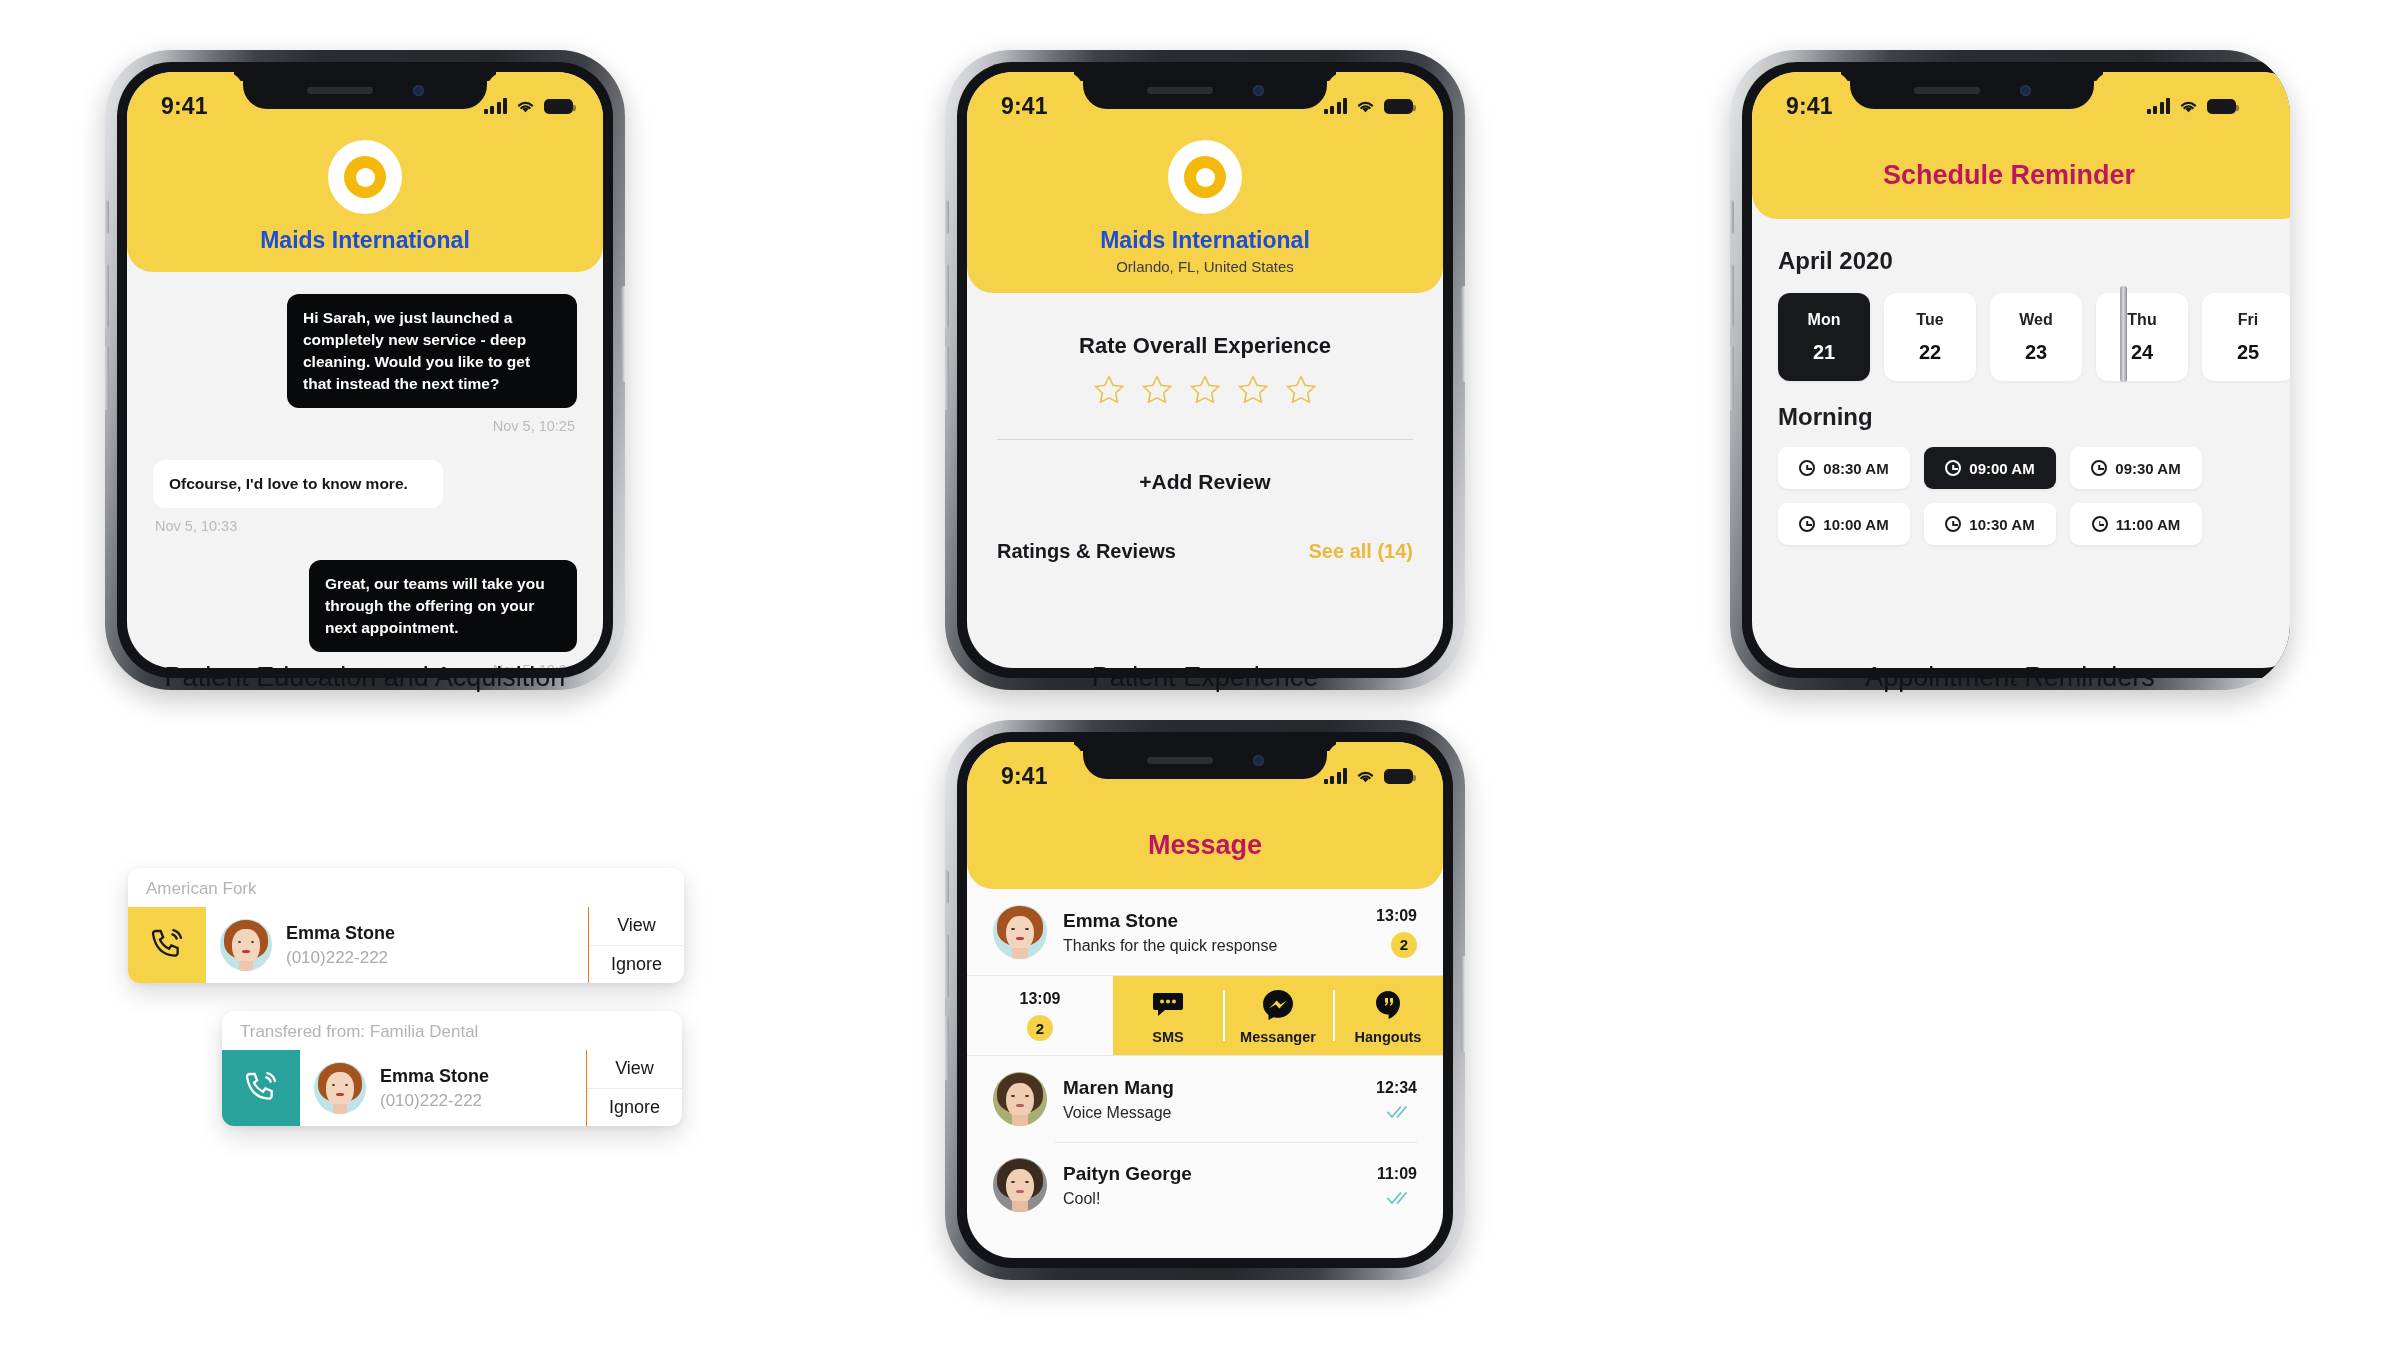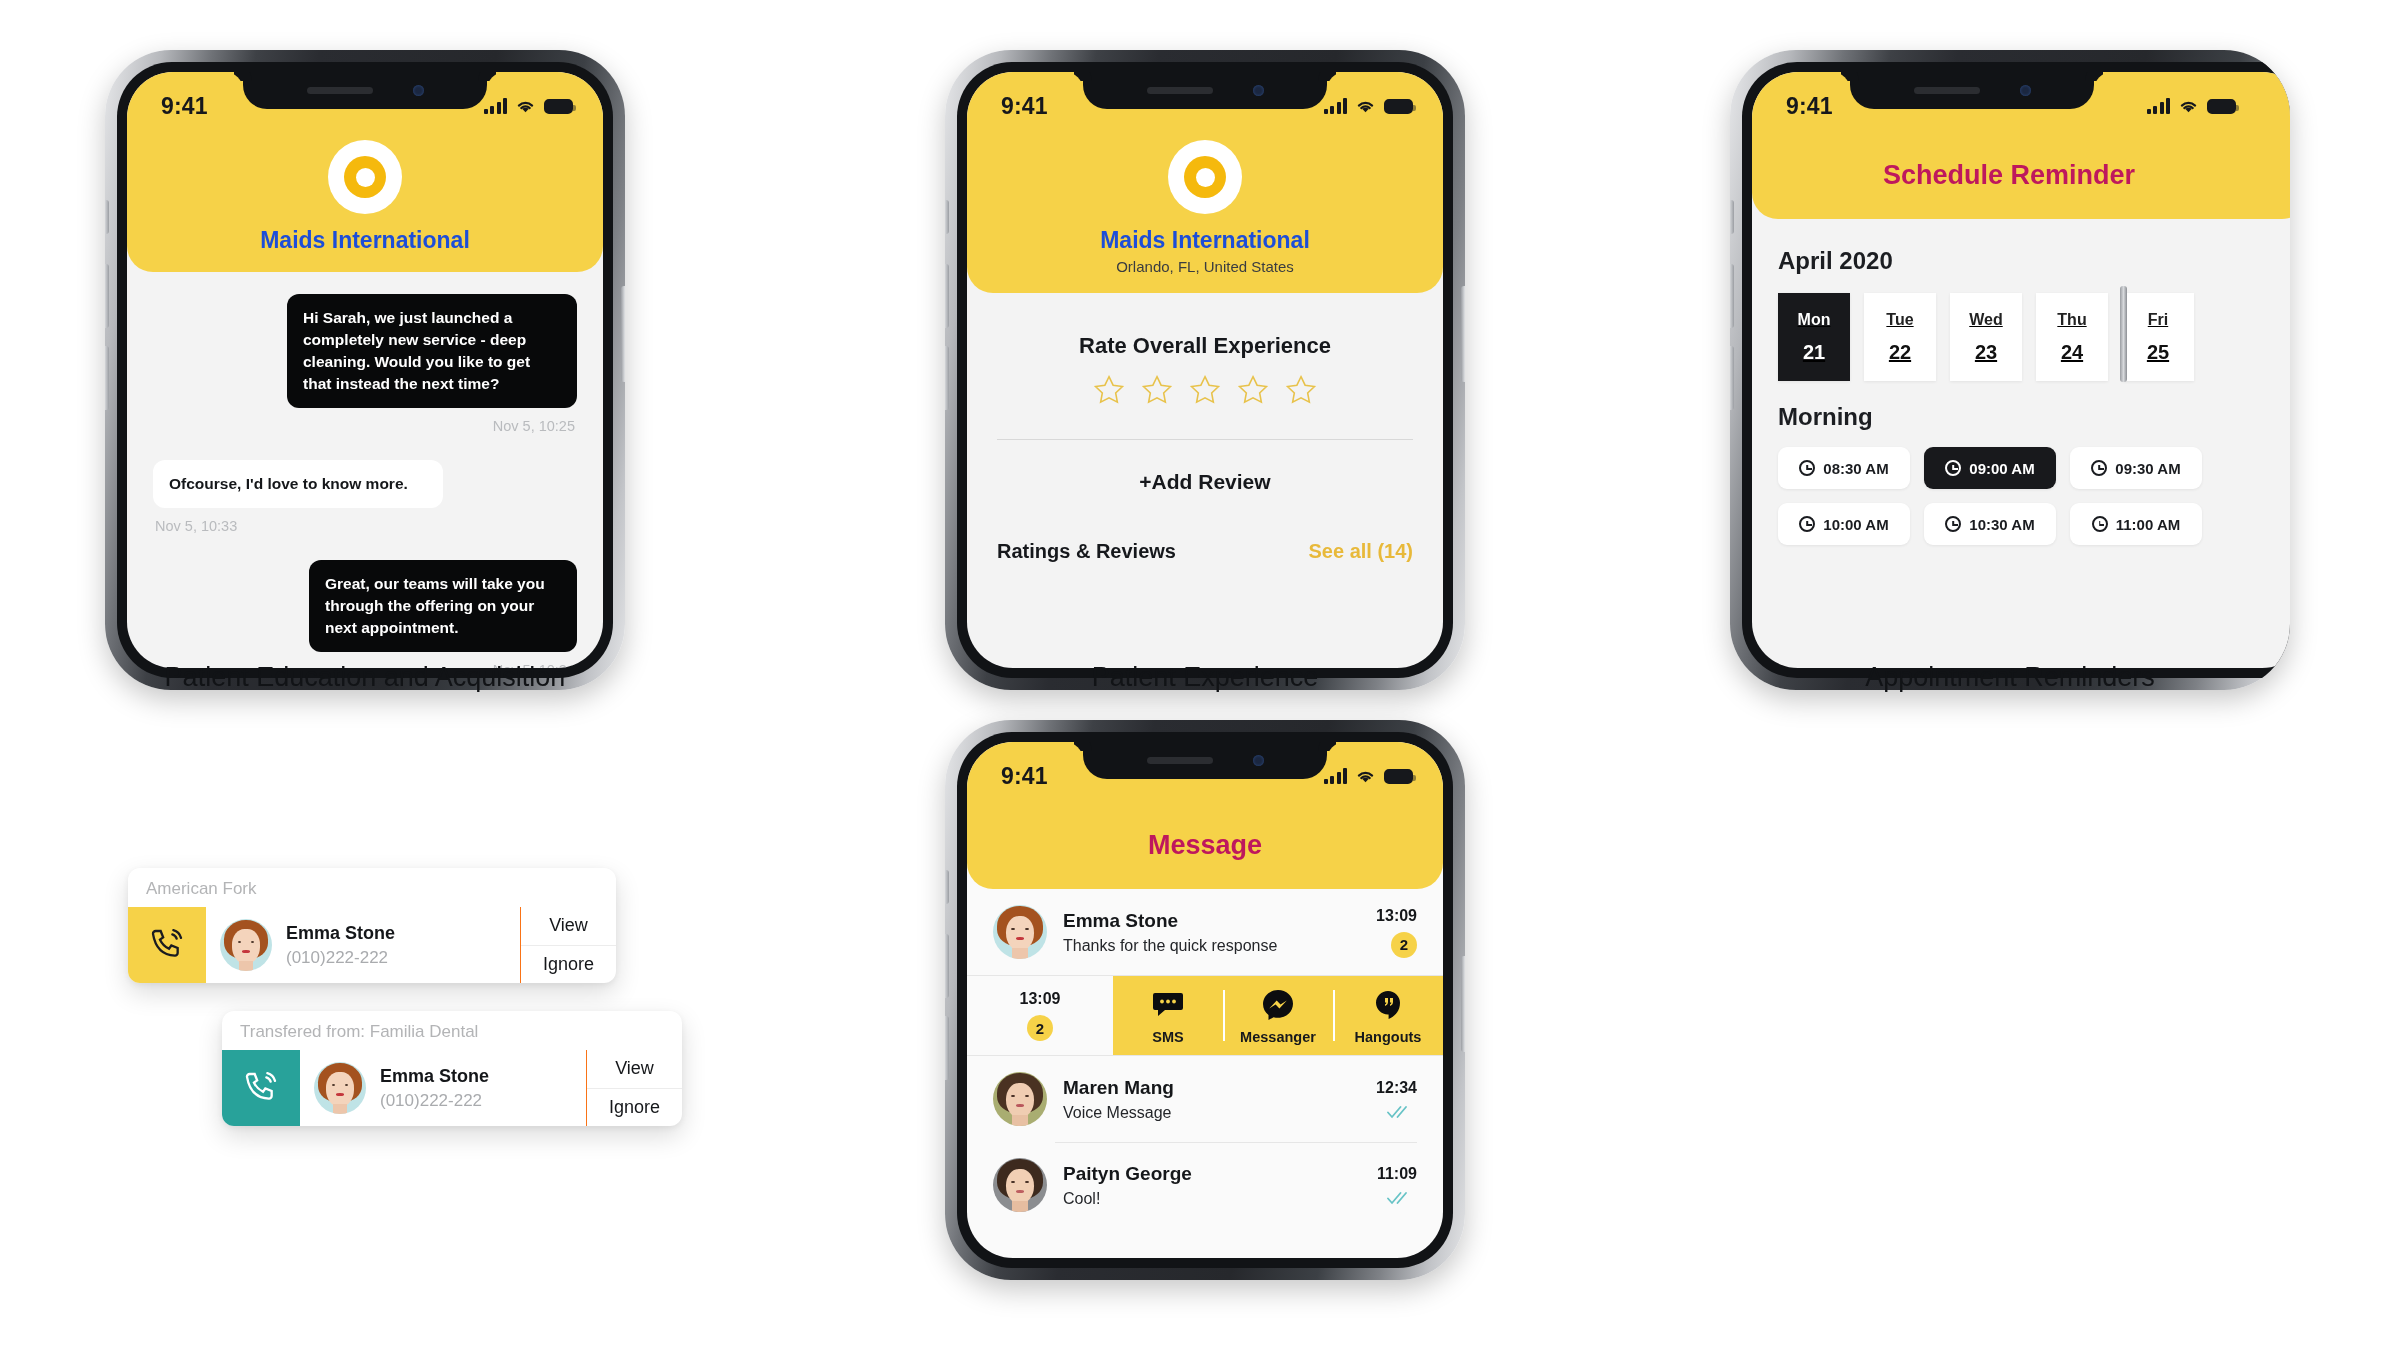--- a/index.html
+++ b/index.html
@@ -105,23 +105,23 @@
   .stars { display:flex; justify-content:center; gap: 14px; margin-top: 14px; }
   .divider { height:1px; background:#d8d8d8; margin: 32px 30px 0; }
   .addrev { text-align:center; font-size: 21px; font-weight: 700; color:#16181c; margin-top: 30px; }
   .rr-row { display:flex; align-items:center; justify-content:space-between; padding: 46px 30px 0; }
   .rr-left { font-size: 20px; font-weight: 700; color:#16181c; }
   .rr-right { font-size: 20px; font-weight: 600; color:#e8b93a; }
 
   
   .sec-title { font-size: 24px; font-weight: 700; color:#1c1e22; padding: 28px 0 0 26px; }
   .days { display:flex; gap: 14px; padding: 18px 0 0 26px; }
-  .day { width: 72px; height: 88px; background:#fff; border-radius: 0;
+  .day { width: 92px; height: 88px; background:#fff; border-radius: 12px;
          display:flex; flex-direction:column; align-items:center; justify-content:center; gap: 12px;
-         box-shadow: 0 1px 3px rgba(0,0,0,.07); flex: 0 0 auto; text-decoration: underline; }
+         box-shadow: 0 1px 3px rgba(0,0,0,.07); flex: 0 0 auto; }
   .day.sel { background:#18191c; }
   .day .dw { font-size: 16px; font-weight: 700; color:#222; }
   .day .dn { font-size: 20px; font-weight: 700; color:#111; }
   .day.sel .dw, .day.sel .dn { color:#fff; }
   .slots { display:flex; flex-wrap: wrap; gap: 14px; padding: 16px 0 0 26px; }
   .slot { width: 132px; height: 42px; background:#fff; border-radius: 9px;
           display:flex; align-items:center; justify-content:center; gap: 8px;
           font-size: 15px; font-weight: 600; color:#1a1c20;
           box-shadow: 0 1px 3px rgba(0,0,0,.07); }
   .slot.sel { background:#18191c; color:#fff; }
@@ -384,21 +384,21 @@
           <div class="slot">
               <span class="clock"></span>
               <span>11:00 AM</span>
             </div>
         </div>
       </div>
     </div>
   </div>
   <div class="caption" style="left:1640px; top:662px; width:740px;">Appointment Reminders</div>
 
-  <div class="callcard" style="left:128px; top:868px; width:488px;">
+  <div class="callcard" style="left:128px; top:868px; width:556px;">
     <div class="cc-label">American Fork</div>
     <div class="cc-body">
       <div class="cc-icon" style="background:#F6D248;">
         <svg width="40" height="40" viewBox="0 0 24 24" fill="none" stroke="#1A1C20" stroke-width="1.4" stroke-linecap="round">
           <path d="M5.2 3.6h3l1.5 3.8-1.9 1.4a11.5 11.5 0 0 0 5.4 5.4l1.4-1.9 3.8 1.5v3c0 .9-.8 1.7-1.7 1.6C9.1 18 5 13.9 3.6 5.3c-.1-.9.7-1.7 1.6-1.7z"></path>
           <path d="M15.2 5.6a4 4 0 0 1 2.6 2.6M15.8 3.1a6.6 6.6 0 0 1 4.6 4.6"></path>
         </svg>
       </div>
       <div class="cc-who">
         <div class="cc-ava">

